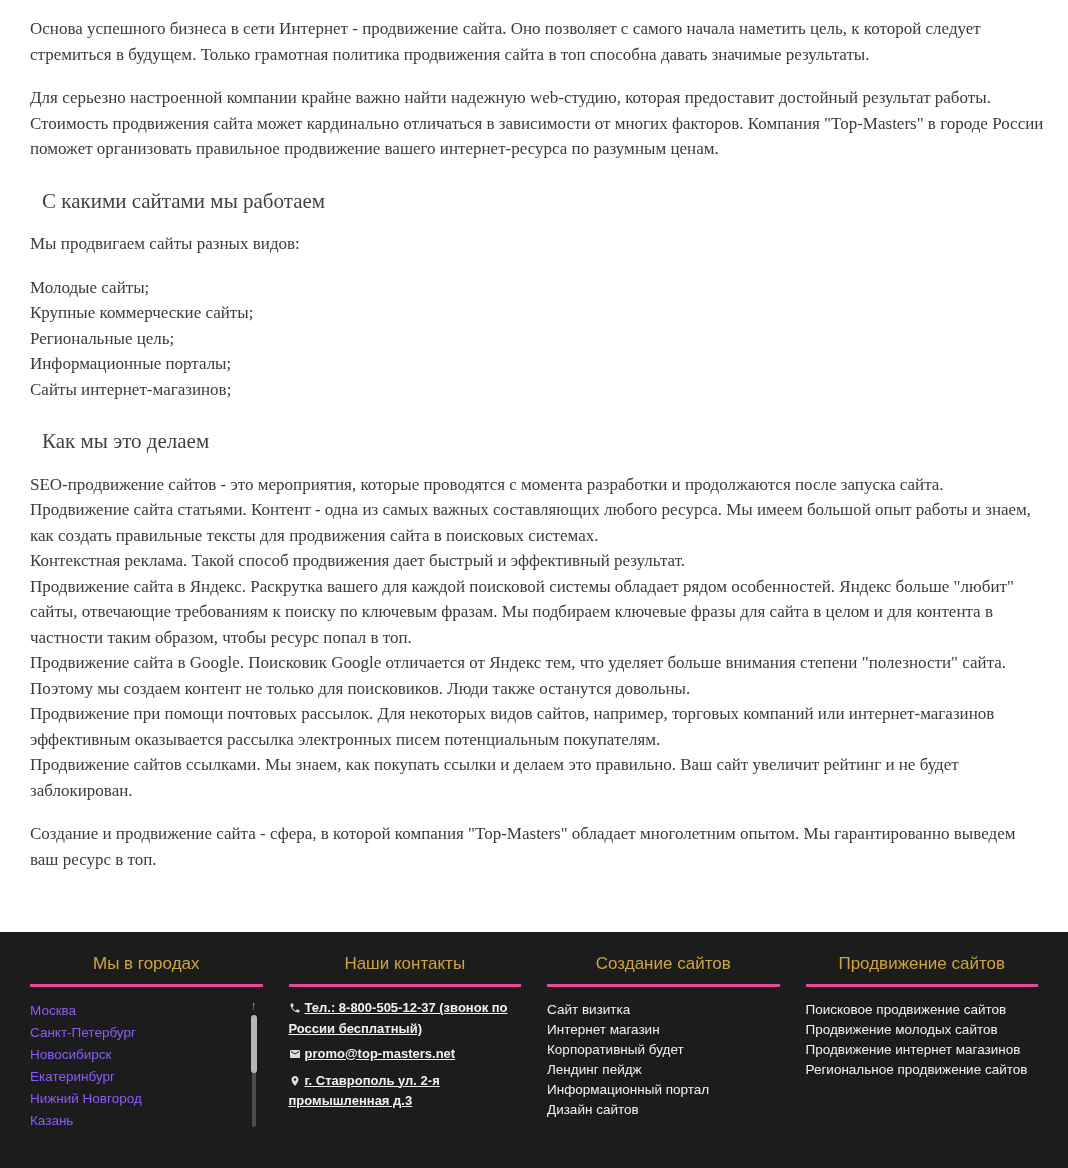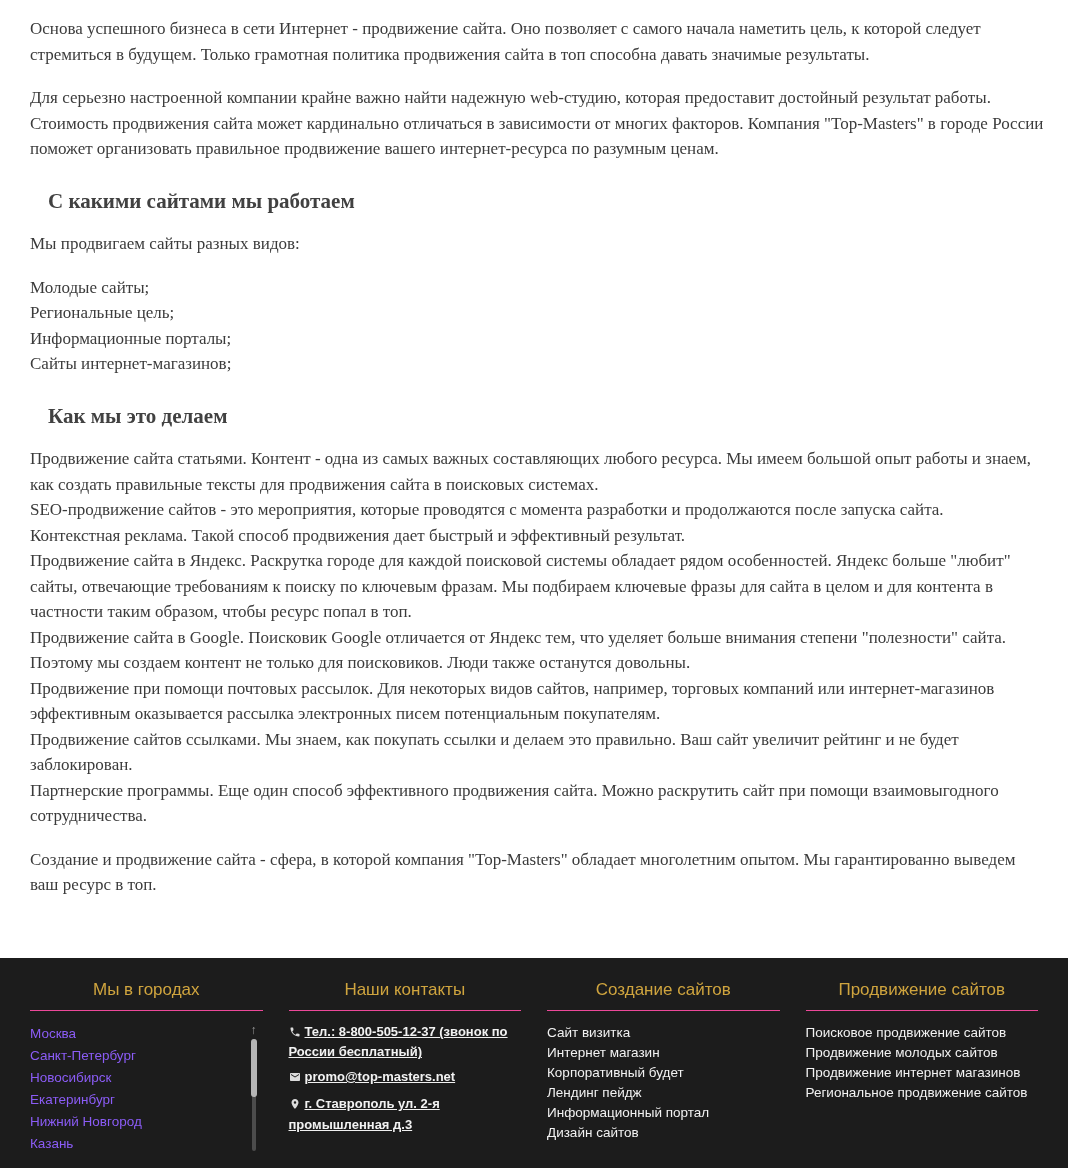--- a/index.html
+++ b/index.html
@@ -13,23 +13,23 @@
 
   
   .article {
     padding: 16px 24px 42px 30px;
     font-size: 17px;
     line-height: 1.5;
   }
   .article p { margin: 0 0 18px; }
   .article h2 {
     font-size: 21px;
-    font-weight: 700;
+    font-weight: 400;
     color: #414141;
-    margin: 24px 18px 14px;
+    margin: 24px 12px 14px;
   }
   .site-types p, .methods p { margin: 0; }
   .closing { margin-top: 18px !important; }
 
   
   footer {
     background: #1c1c1c;
     color: #f0f0f0;
     font-family: "Liberation Sans", "DejaVu Sans", sans-serif;
     display: grid;
@@ -38,21 +38,21 @@
     padding: 12px 30px 34px;
     min-height: 287px;
   }
   .footer-title {
     color: #cfa43e;
     text-align: center;
     font-size: 17px;
     font-weight: 400;
     margin: 10px 0 0;
     padding-bottom: 10px;
-    border-bottom: 1px solid #ec4899;
+    border-bottom: 3px solid #ec4899;
   }
 
   
   .cities-wrap { display: flex; margin-top: 12px; }
   .city-list {
     list-style: none;
     margin: 0; padding: 0;
     flex: 1;
     font-size: 13.5px;
   }
@@ -117,36 +117,36 @@
 
 <main class="article">
   <p>Основа успешного бизнеса в сети Интернет - продвижение сайта. Оно позволяет с самого начала наметить цель, к которой следует стремиться в будущем. Только грамотная политика продвижения сайта в топ способна давать значимые результаты.</p>
   <p>Для серьезно настроенной компании крайне важно найти надежную web-студию, которая предоставит достойный результат работы. Стоимость продвижения сайта может кардинально отличаться в зависимости от многих факторов. Компания "Top-Masters" в городе России поможет организовать правильное продвижение вашего интернет-ресурса по разумным ценам.</p>
 
   <h2>С какими сайтами мы работаем</h2>
   <p>Мы продвигаем сайты разных видов:</p>
 
   <div class="site-types">
     <p>Молодые сайты;</p>
+    <p>Крупные коммерческие сайты;</p>
     <p>Региональные цель;</p>
     <p>Информационные порталы;</p>
     <p>Сайты интернет-магазинов;</p>
   </div>
 
   <h2>Как мы это делаем</h2>
 
   <div class="methods">
+    <p>SEO-продвижение сайтов - это мероприятия, которые проводятся с момента разработки и продолжаются после запуска сайта.</p>
     <p>Продвижение сайта статьями. Контент - одна из самых важных составляющих любого ресурса. Мы имеем большой опыт работы и знаем, как создать правильные тексты для продвижения сайта в поисковых системах.</p>
-    <p>SEO-продвижение сайтов - это мероприятия, которые проводятся с момента разработки и продолжаются после запуска сайта.</p>
     <p>Контекстная реклама. Такой способ продвижения дает быстрый и эффективный результат.</p>
-    <p>Продвижение сайта в Яндекс. Раскрутка городе для каждой поисковой системы обладает рядом особенностей. Яндекс больше "любит" сайты, отвечающие требованиям к поиску по ключевым фразам. Мы подбираем ключевые фразы для сайта в целом и для контента в частности таким образом, чтобы ресурс попал в топ.</p>
+    <p>Продвижение сайта в Яндекс. Раскрутка вашего для каждой поисковой системы обладает рядом особенностей. Яндекс больше "любит" сайты, отвечающие требованиям к поиску по ключевым фразам. Мы подбираем ключевые фразы для сайта в целом и для контента в частности таким образом, чтобы ресурс попал в топ.</p>
     <p>Продвижение сайта в Google. Поисковик Google отличается от Яндекс тем, что уделяет больше внимания степени "полезности" сайта. Поэтому мы создаем контент не только для поисковиков. Люди также останутся довольны.</p>
     <p>Продвижение при помощи почтовых рассылок. Для некоторых видов сайтов, например, торговых компаний или интернет-магазинов эффективным оказывается рассылка электронных писем потенциальным покупателям.</p>
     <p>Продвижение сайтов ссылками. Мы знаем, как покупать ссылки и делаем это правильно. Ваш сайт увеличит рейтинг и не будет заблокирован.</p>
-    <p>Партнерские программы. Еще один способ эффективного продвижения сайта. Можно раскрутить сайт при помощи взаимовыгодного сотрудничества.</p>
   </div>
 
   <p class="closing">Создание и продвижение сайта - сфера, в которой компания "Top-Masters" обладает многолетним опытом. Мы гарантированно выведем ваш ресурс в топ.</p>
 </main>
 
 <footer>
 
   <div class="col">
     <h3 class="footer-title">Мы в городах</h3>
     <div class="cities-wrap">

